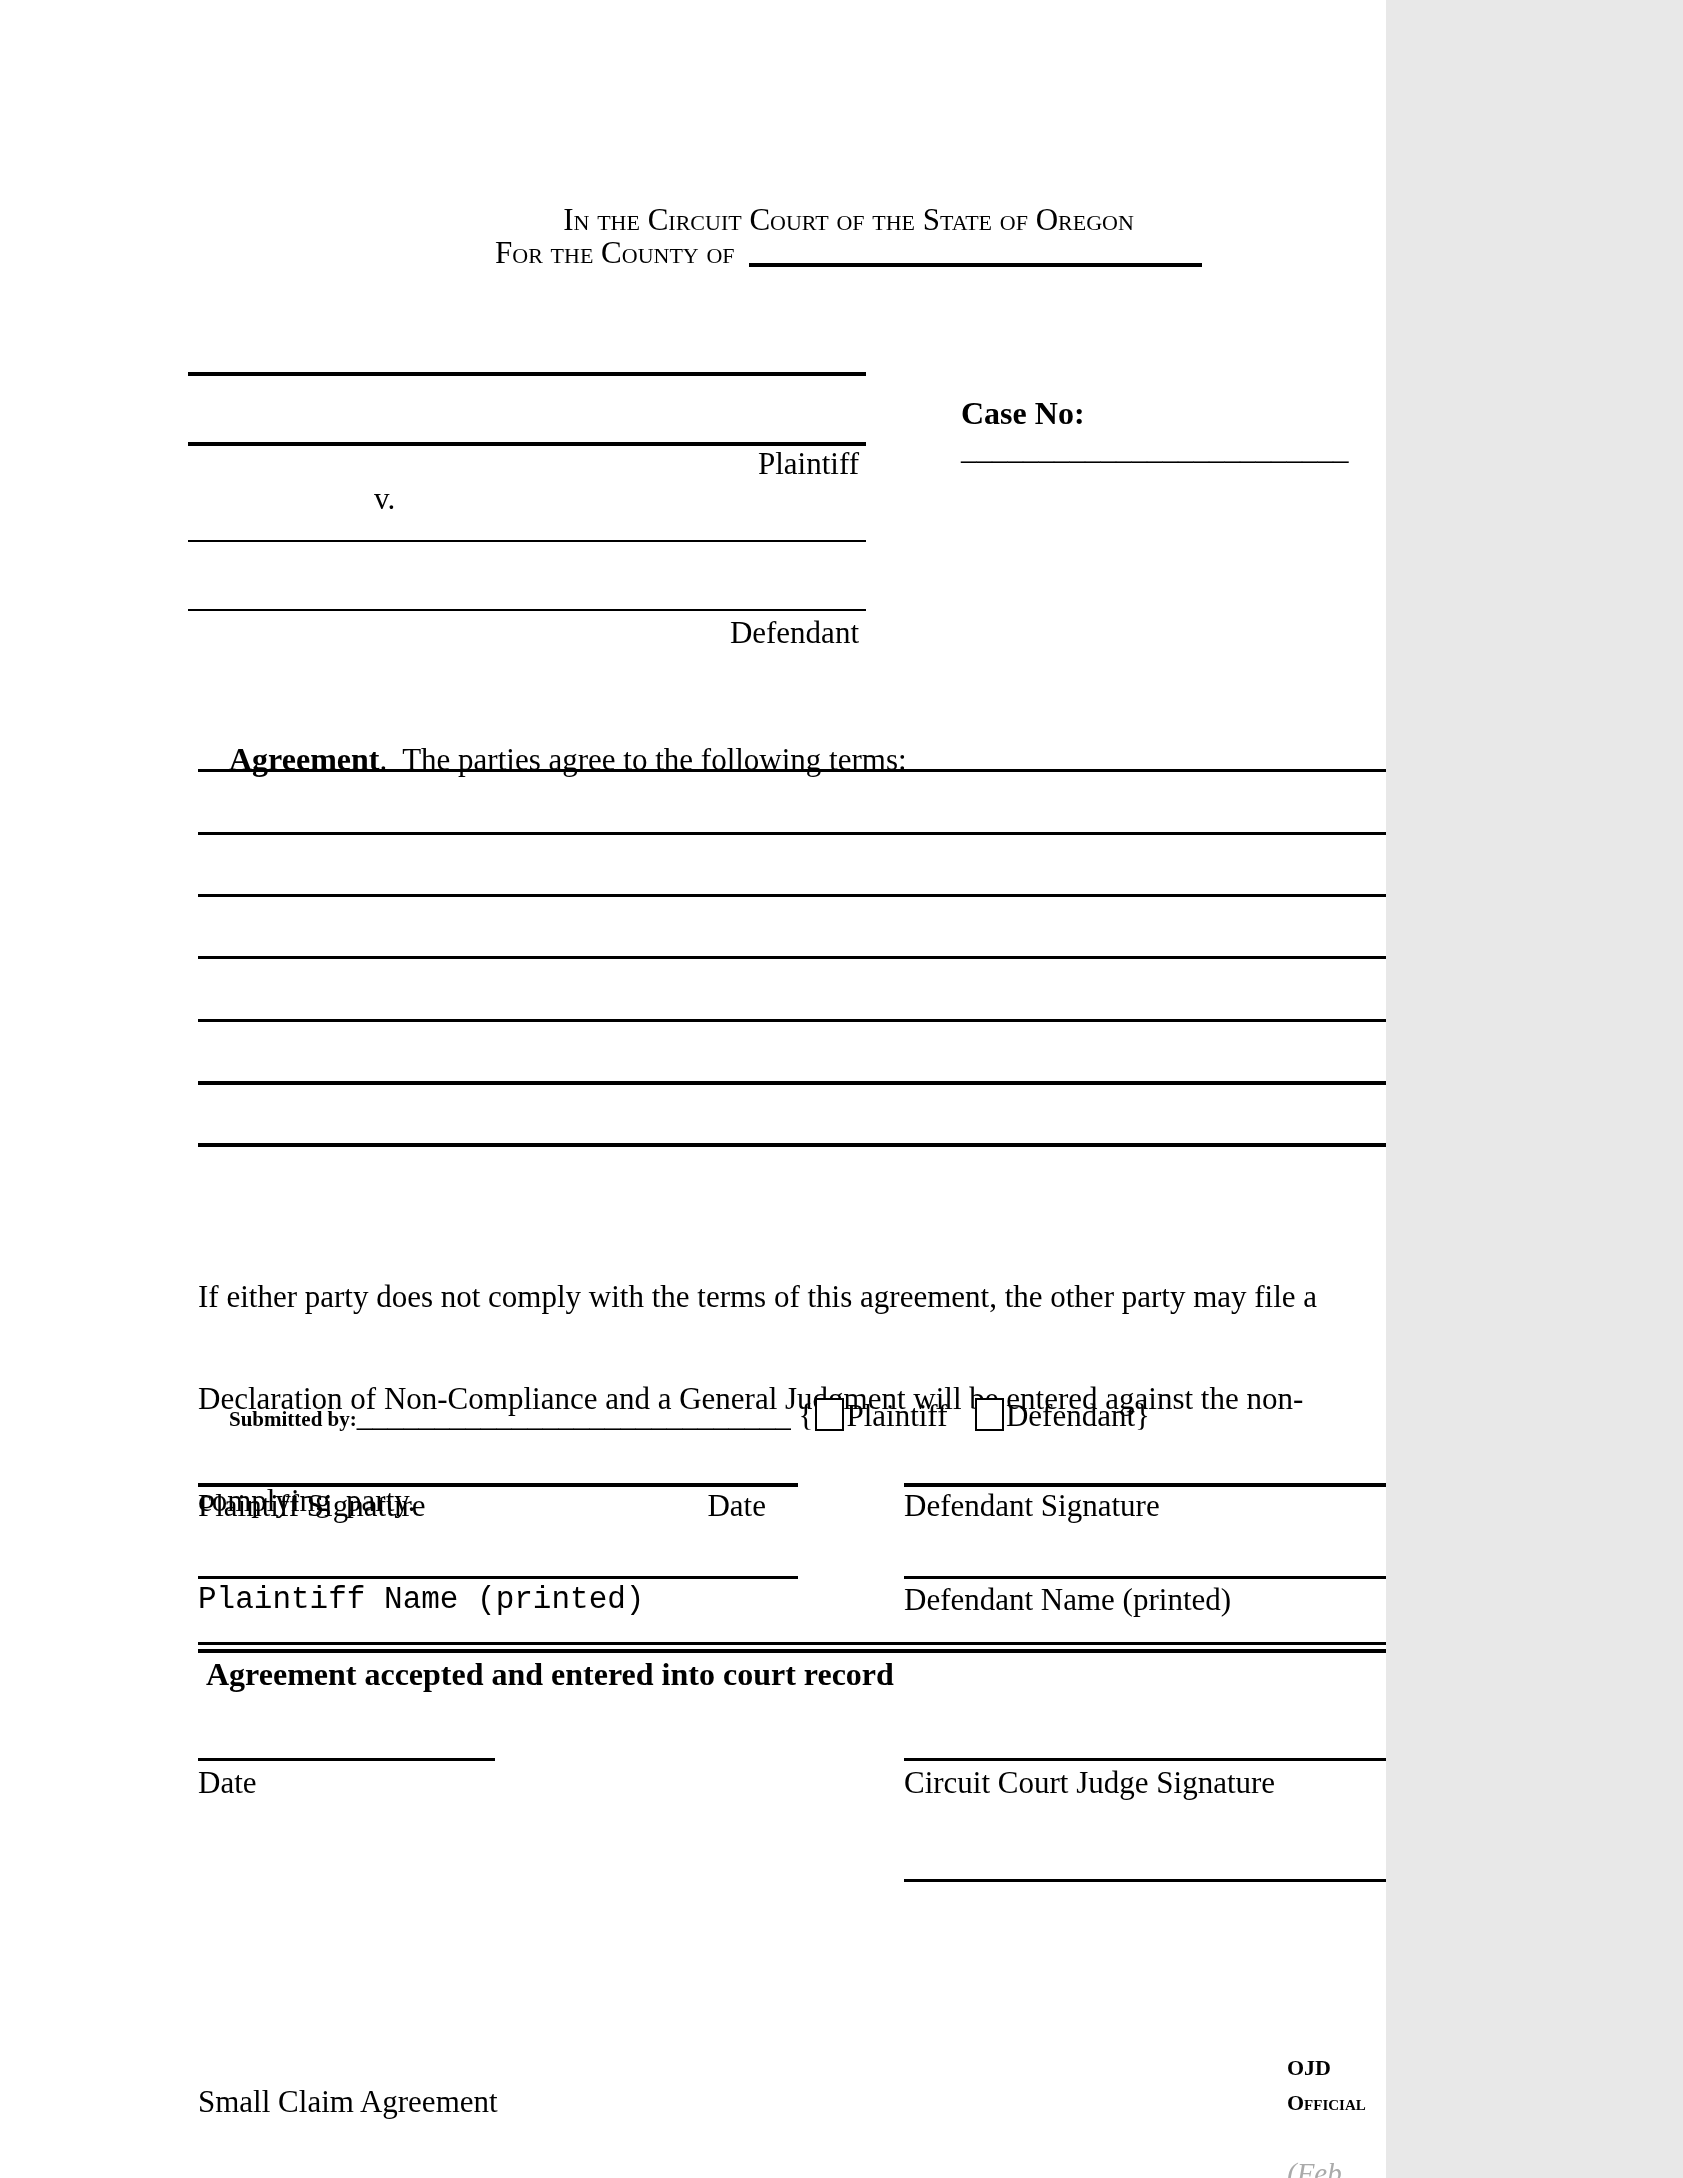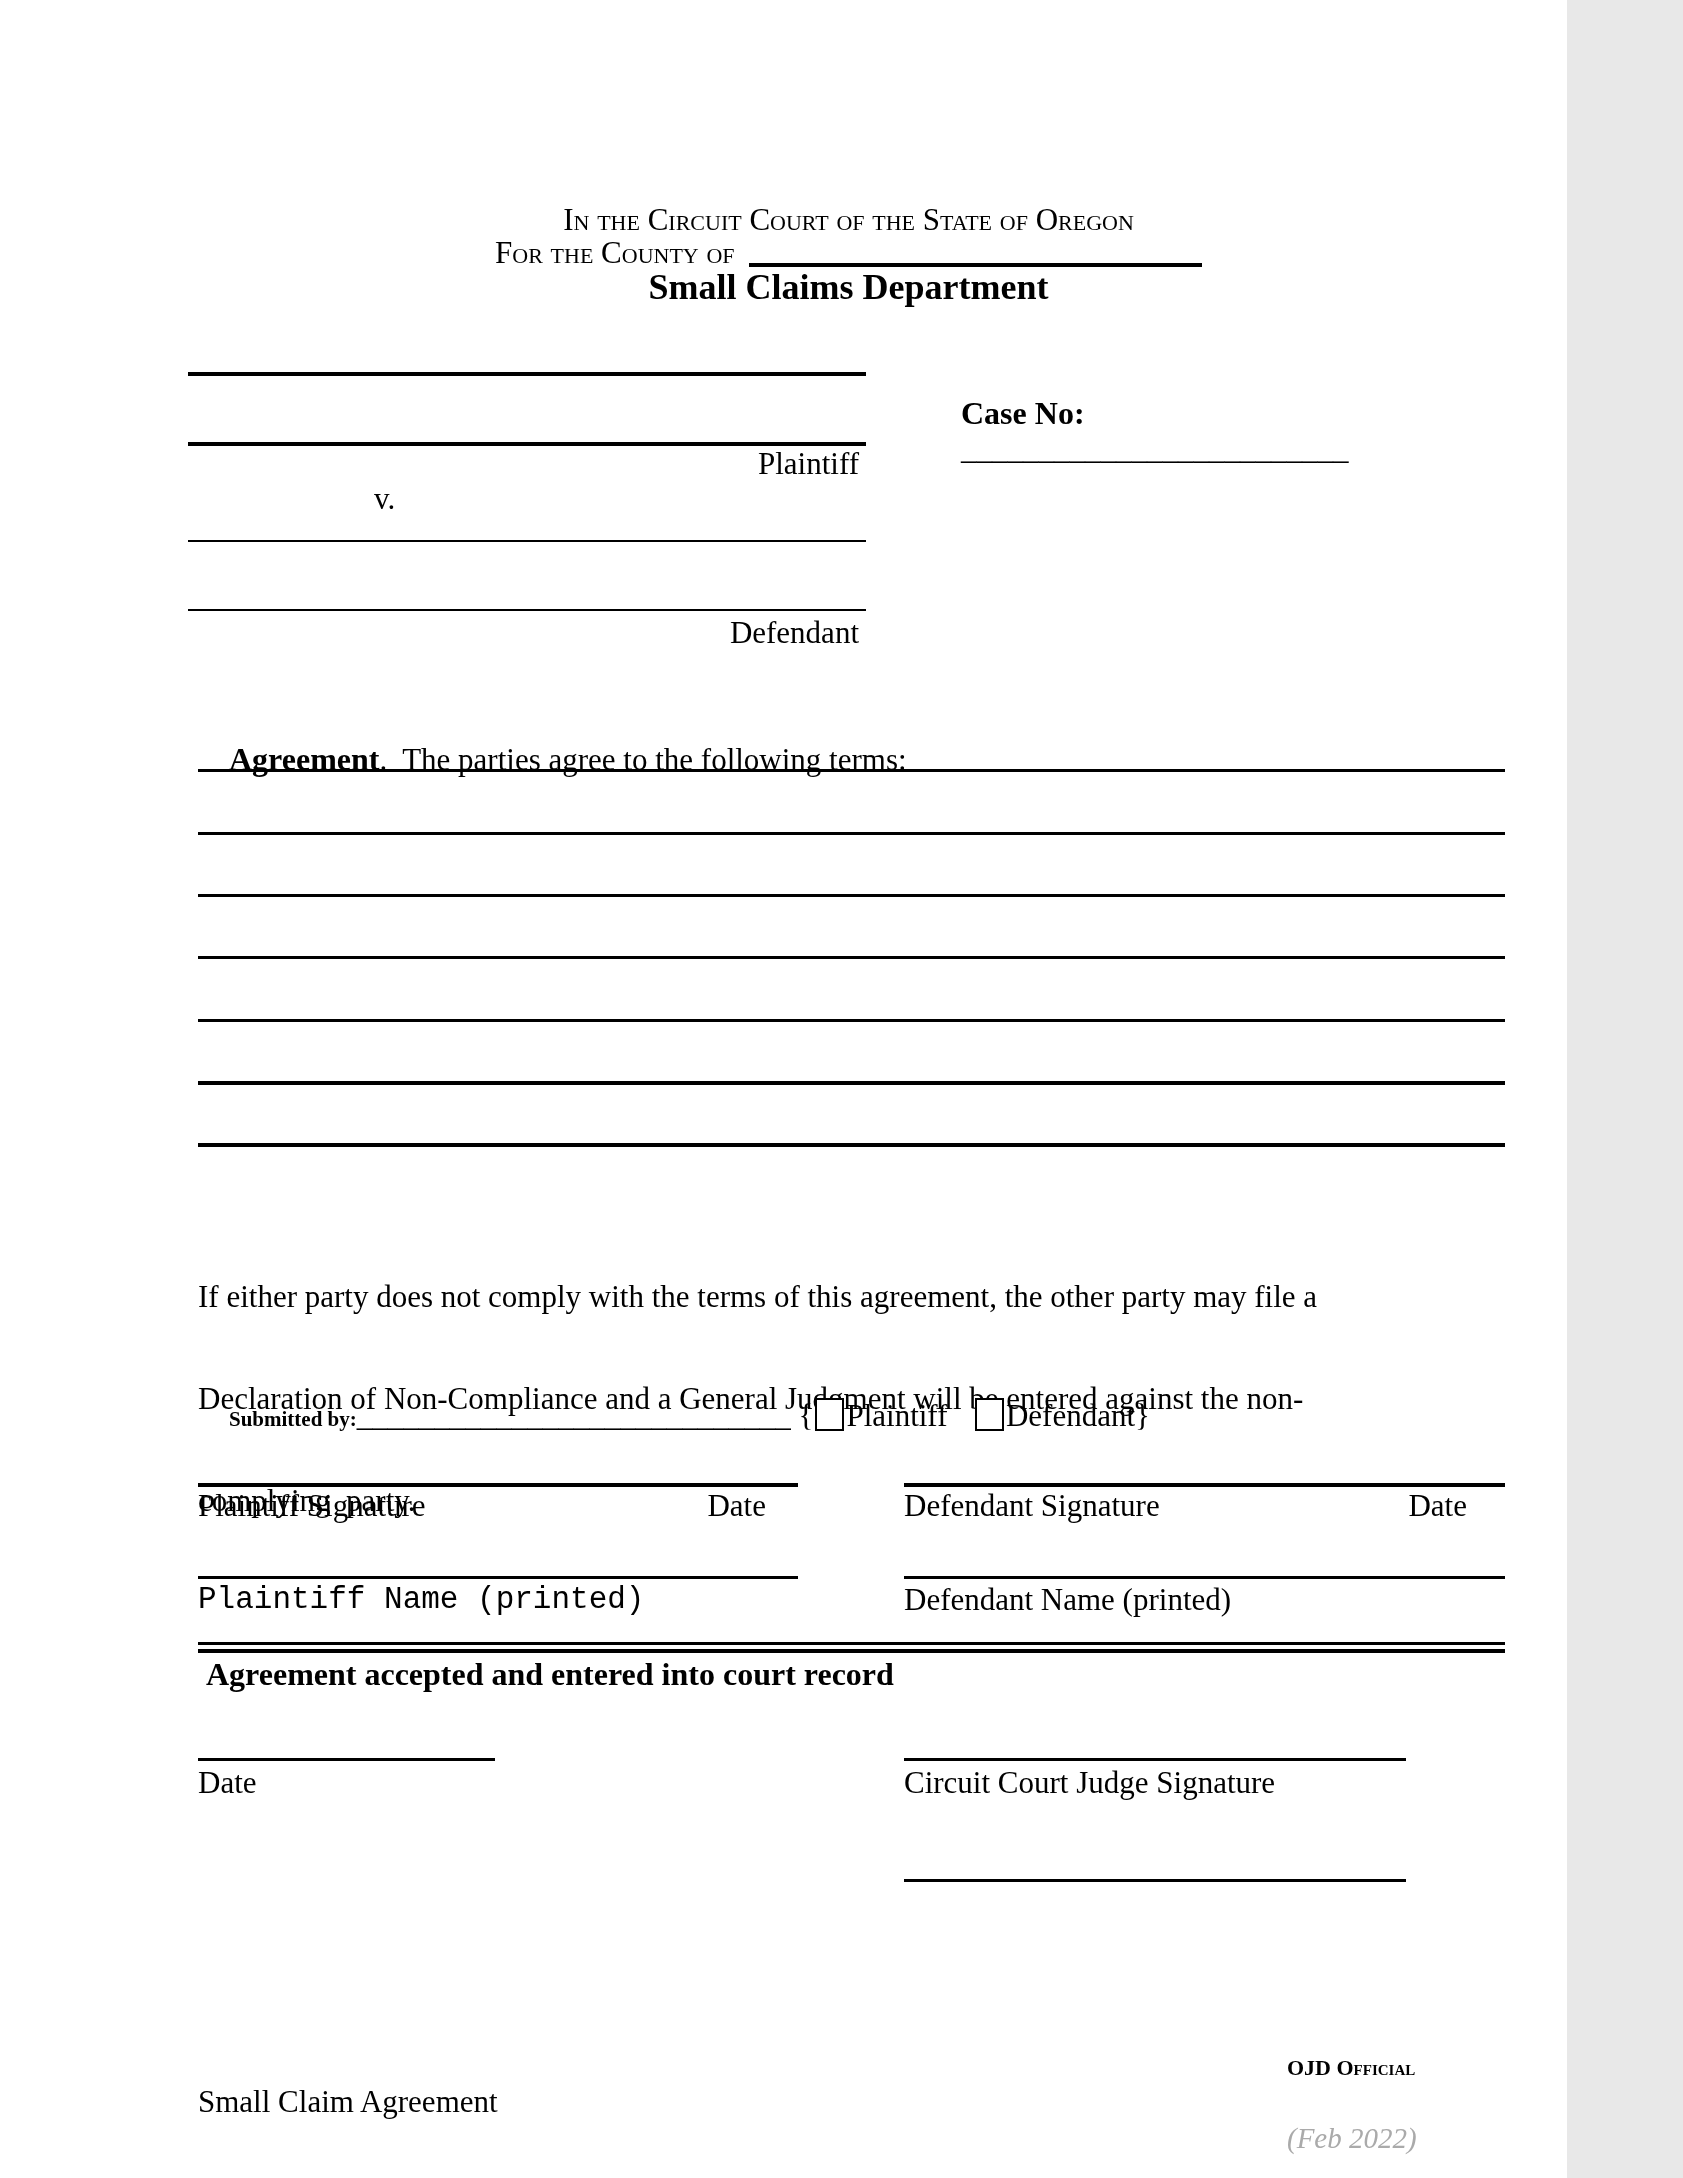--- a/index.html
+++ b/index.html
@@ -1,23 +1,22 @@
 <!DOCTYPE html>
 <html><head>
 <meta charset="utf-8">
 <style>
   html,body{margin:0;padding:0;background:#e8e8e8;}
   .page{
     position:relative;
-    width:1539px;height:2178px;
+    width:1386px;height:2178px;
     background:#ffffff;
     font-family:"Liberation Serif","DejaVu Serif",serif;
     color:#000;
     overflow:hidden;
-    padding-left:28px;
   }
   .abs{position:absolute;white-space:pre-wrap;}
   .rule{position:absolute;background:#000;}
   .sc{font-variant:small-caps;}
   .b{font-weight:bold;}
   .center{text-align:center;}
   .right{text-align:right;}
   .body-text{font-size:31px;line-height:34px;}
   .label-text{font-size:31px;line-height:34px;}
   .head1{font-size:31px;line-height:34px;}
@@ -39,21 +38,20 @@
 
 <div class="page">
 
   <div class="abs head1 sc center" style="left:495px;top:203px;width:707px;">In the Circuit Court of the State of Oregon</div>
 
   <div class="abs head1 county-row" style="left:495px;top:236px;width:707px;">
     <span class="sc">For the County of</span>
     <span class="county-blank"></span>
   </div>
 
-  <div class="abs dept b center" style="left:495px;top:268px;width:707px;">Small Claims Department</div>
 
   <div class="rule" style="left:188px;top:372px;width:678px;height:4px;"></div>
   <div class="rule" style="left:188px;top:442px;width:678px;height:4px;"></div>
   <div class="abs label-text right" style="left:188px;top:447px;width:671px;">Plaintiff</div>
 
   <div class="abs label-text" style="left:374px;top:482px;">v.</div>
 
   <div class="rule" style="left:188px;top:540px;width:678px;height:2px;"></div>
   <div class="rule" style="left:188px;top:609px;width:678px;height:2px;"></div>
   <div class="abs label-text right" style="left:188px;top:616px;width:671px;">Defendant</div>

